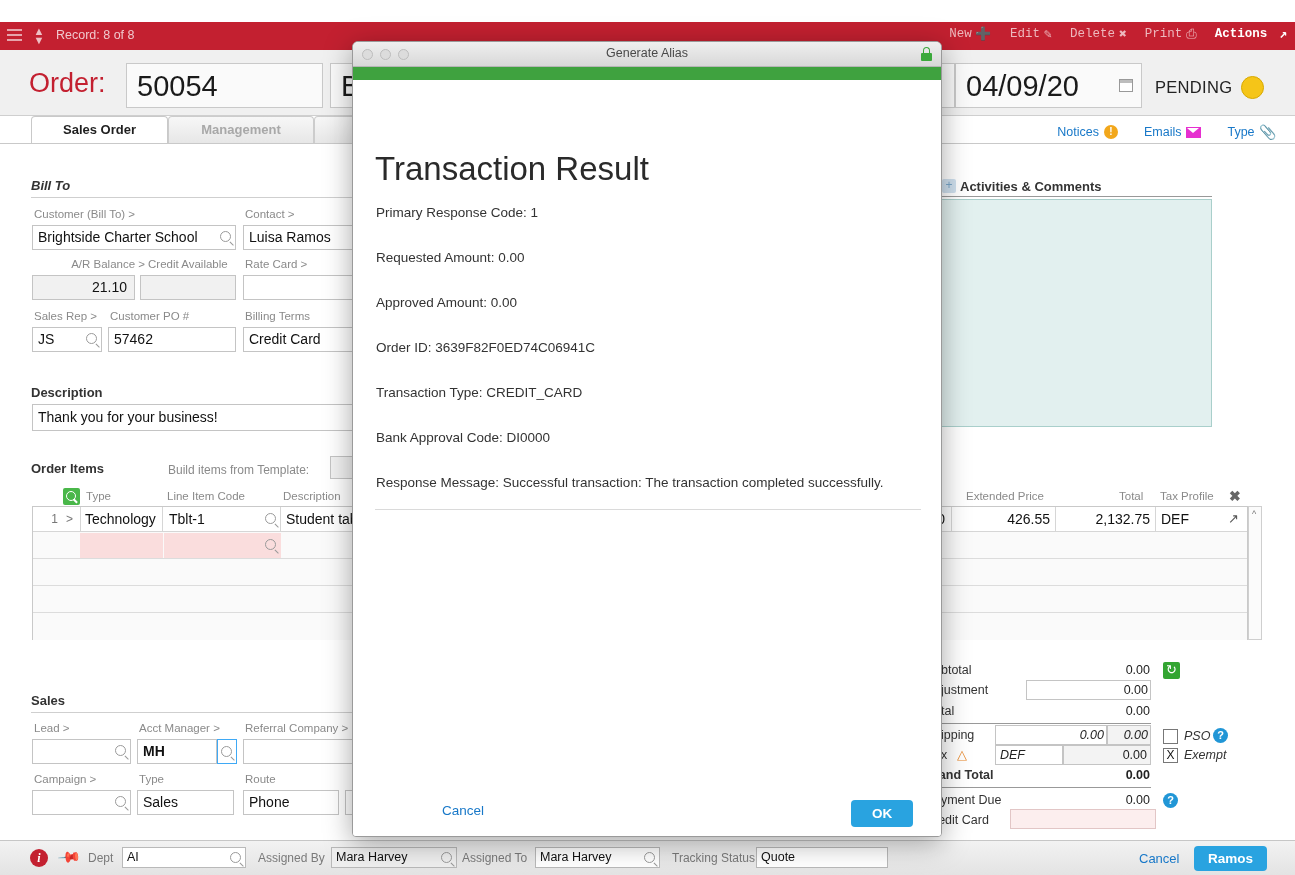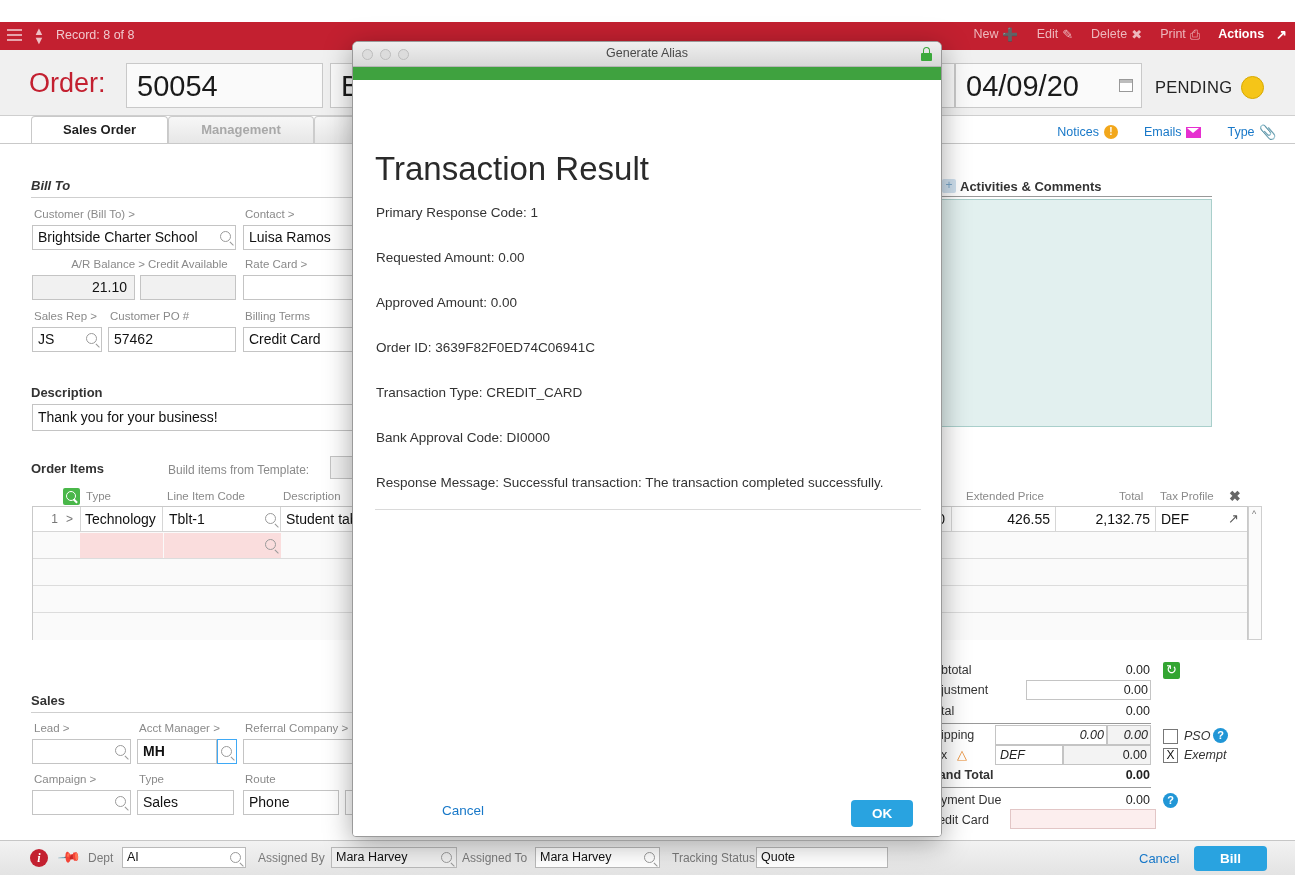--- a/index.html
+++ b/index.html
@@ -31,21 +31,21 @@
   
   .redbar {
     position: absolute; left: 0; top: 22px; width: 1295px; height: 28px;
     background: #c32030; color: #fff;
   }
   .hamburger { position: absolute; left: 7px; top: 7px; width: 15px; height: 14px; cursor: pointer; }
   .hamburger i { display: block; height: 2px; background: #e6a4ac; margin-bottom: 3px; }
   .updown { position: absolute; left: 32px; top: 5px; width: 14px; height: 18px; color: #eebfc4; font-size: 11px; line-height: 9px; text-align: center; }
   .record-label { position: absolute; left: 56px; top: 6px; font-size: 12.5px; color: #f0c8cd; }
   .rb-actions { position: absolute; right: 8px; top: 5px; display: flex; gap: 18px; align-items: center; font-size: 12.5px; }
-  .rb-item { color: #edb8bd; display: flex; align-items: flex-end; gap: 4px; cursor: pointer; }
+  .rb-item { color: #edb8bd; display: flex; align-items: flex-end; gap: 4px; cursor: pointer; font-family: Liberation Mono, monospace; }
   .rb-item.active { color: #ffffff; font-weight: bold; gap: 12px; }
   .gl { font-size: 13px; line-height: 1; }
 
   
   .hdrband {
     position: absolute; left: 0; top: 50px; width: 1295px; height: 66px;
     background: #f0f0f0; border-bottom: 1px solid #cfcfcf;
   }
   .order-lbl { position: absolute; left: 29px; top: 68px; font-size: 27px; color: #c32030; }
   .bigfield {
@@ -399,21 +399,21 @@
     <span class="mag" style="top:4px;"></span>
   </div>
   <div class="blabel" style="left:462px;top:851px;">Assigned To</div>
   <div class="bbox" style="left:535px;top:847px;width:125px;">
     <span>Mara Harvey</span>
     <span class="mag" style="top:4px;"></span>
   </div>
   <div class="blabel" style="left:672px;top:851px;">Tracking Status</div>
   <div class="bbox" style="left:756px;top:847px;width:132px;">Quote</div>
   <div class="btn-cancel" style="left:1139px;top:851px;">Cancel</div>
-  <div class="btn-save" style="left:1194px;top:846px;width:73px;height:25px;line-height:25px;">Bill</div>
+  <div class="btn-save" style="left:1194px;top:846px;width:73px;height:25px;line-height:25px;">Ramos</div>
 
   <div class="overlay">
     <div class="modal">
       <div class="modal-tb">
         <div class="modal-traffic">
           <span></span>
           <span></span>
           <span></span>
         </div>
         <div class="modal-title">Generate Alias</div>

